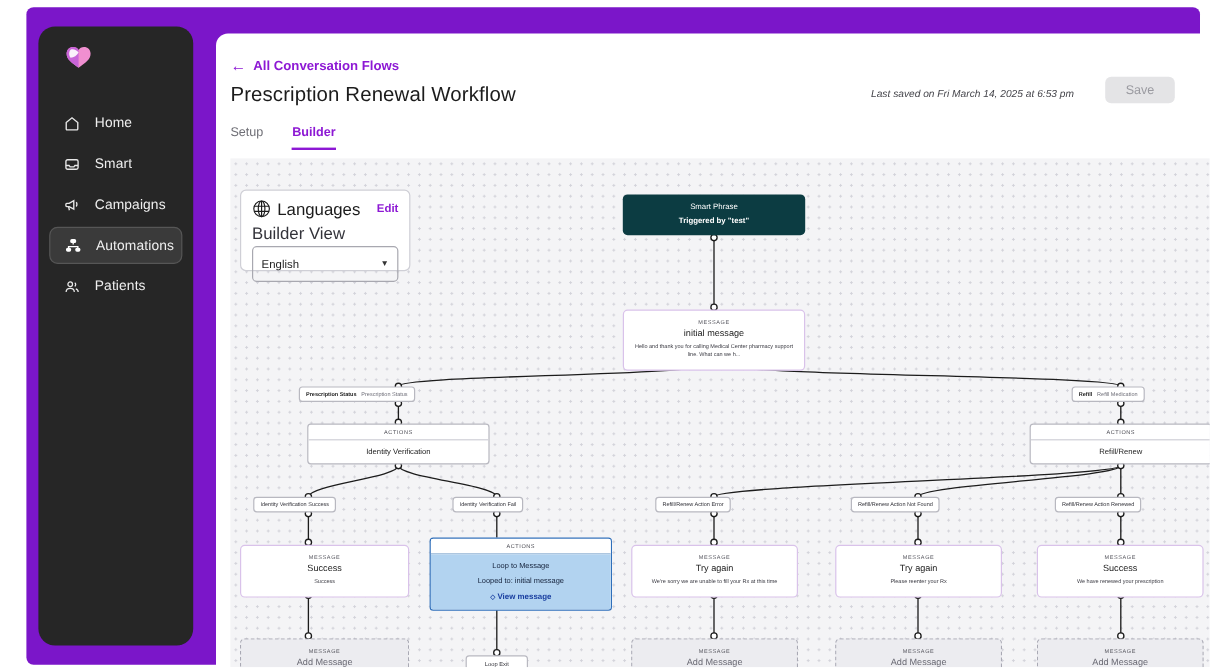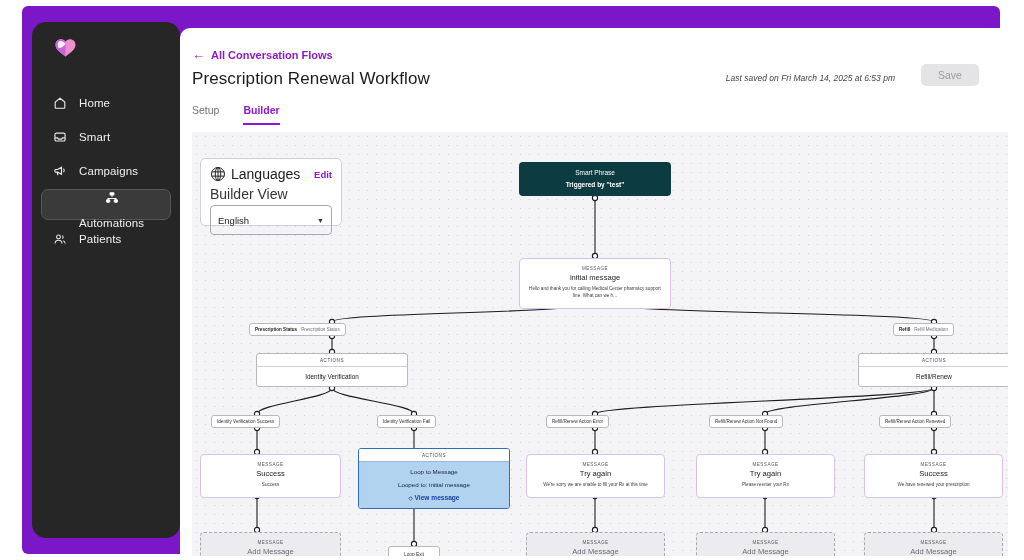--- a/index.html
+++ b/index.html
@@ -24,21 +24,21 @@
     width: 978px; height: 546px;
     background: #6b12b0;
     border-radius: 6px;
     z-index: -1;
   }
 
   
   .sidebar {
     position: absolute;
     left: 10px; top: 16px;
-    width: 148px; height: 516px;
+    width: 129px; height: 516px;
     background: #262626;
     border-radius: 14px;
     display: flex;
     flex-direction: column;
   }
   .logo-wrap {
     height: 52px;
     display: flex; align-items: center;
     padding-left: 22px;
   }
@@ -56,21 +56,20 @@
     margin: 3px 9px;
     padding-left: 11px;
     border-radius: 7px;
     color: #efefef;
     font-size: 11.5px;
     cursor: pointer;
   }
   .nav-item.active {
     background: #3a3a3a;
     border: 1px solid #565656;
-    flex-direction: column;
   }
   .nav-ico {
     width: 15px; height: 15px;
     display: flex; align-items: center; justify-content: center;
     flex: 0 0 15px;
   }
   .nav-ico svg { display:block; }
   .nav-label { white-space: nowrap; letter-spacing: .1px; }
 
   .nav-bottom { padding-bottom: 12px; }

